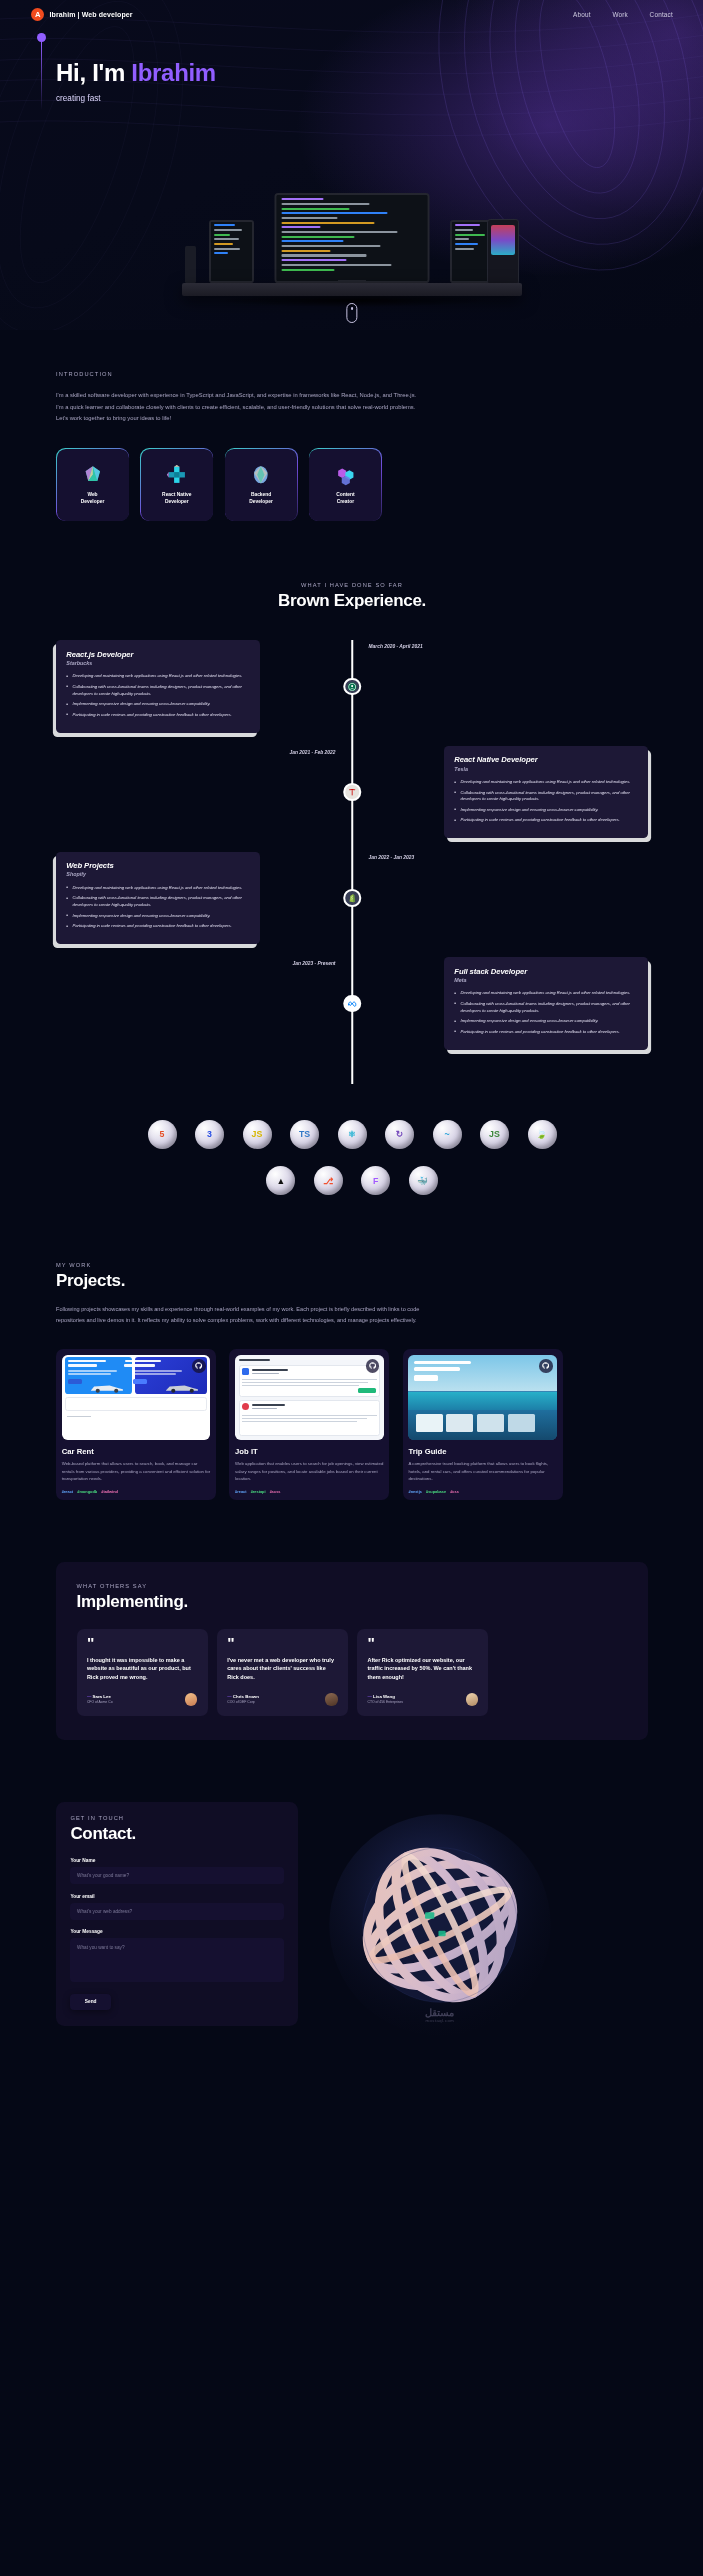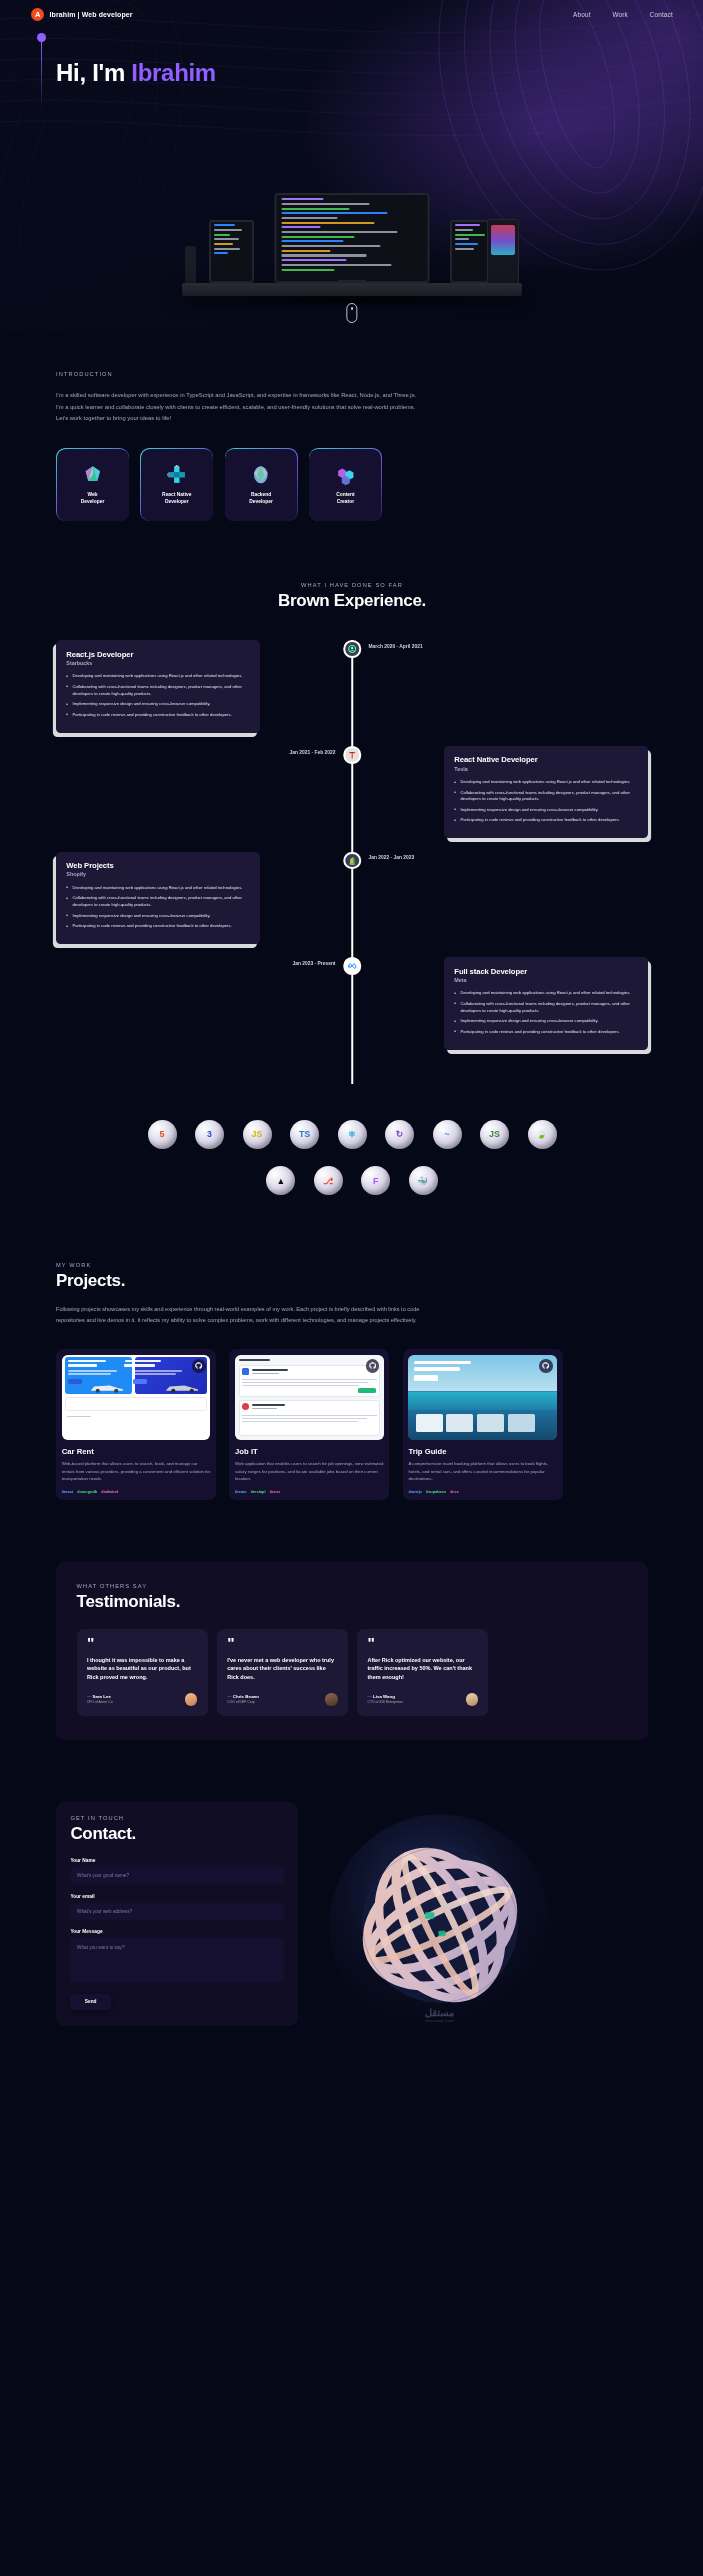--- a/index.html
+++ b/index.html
@@ -106,21 +106,21 @@
     display:flex; flex-direction:column; align-items:center; justify-content:center; gap:6.2px;
   }
   .card-icon { width: 21.6px; height: 21.6px; }
   .card-label { font-size: 4.9px; font-weight: bold; text-align:center; line-height:1.35; color:#fff;}
 
   
   .work-exp { padding-top: 61px; text-align:center; }
   .work-exp .headline { font-size: 17px; }
   .timeline { position: relative; margin-top: 29px; padding-bottom: 20.6px; }
   .tl-spine { position:absolute; left: 50%; top: 0; bottom: 0; width: 1.5px; background:#ffffff; transform: translateX(-50%); }
-  .tl-row { position: relative; display:flex; align-items:flex-start; min-height: 77px; margin-bottom: 13.4px;}
+  .tl-row { position: relative; display:flex; align-items:center; min-height: 77px; margin-bottom: 13.4px; font-style: italic;}
   .tl-row.left { justify-content: flex-start; }
   .tl-row.right { justify-content: flex-end; }
   .tl-card {
     width: 204px; background:#1d1836; border-radius: 4.6px; padding: 9.3px 10.3px 10.3px;
     text-align:left; position: relative;
   }
   .tl-card.shadow-left { box-shadow: -3.1px 4.1px 0 0 rgba(255,255,255,.85); }
   .tl-card.shadow-right { box-shadow: 3.1px 4.1px 0 0 rgba(255,255,255,.85); margin-left: 22px; }
   .tl-role { font-size: 7.7px; font-weight: 800; color:#fff; letter-spacing:-0.1px;}
   .tl-company { font-size: 5.4px; color:#aaa6c3; margin-top: 1.5px; font-weight:600;}
@@ -246,20 +246,21 @@
     <div class="hero-bullet-wrap">
       <div class="hero-dot"></div>
       <div class="hero-line"></div>
     </div>
 
     <div class="hero-inner">
       <div class="hero-title">
         <span>Hi, I'm </span><span class="accent">Ibrahim</span>
       </div>
       <div class="hero-sub">
+        <div>creating fast</div>
       </div>
     </div>
 
     <div class="hero-art">
       <div class="desk-shadow"></div>
       <div class="speaker sp-l"></div>
       <div class="speaker sp-r"></div>
       <div class="side-screen side-left">
         <div style="position:absolute;inset:0;background:#0d1117;padding:2.6px;">
           <div class="cl" style="width:60%;background:#2f81f7"></div>
@@ -607,21 +608,21 @@
           <span class="proj-tag" style="color:#f472b6">#css</span>
         </div>
       </div>
 
     </div>
   </div>
 
   <div class="testi-wrap">
     <div class="testi-head">
       <div class="eyebrow">WHAT OTHERS SAY</div>
-      <div class="headline">Testimonials.</div>
+      <div class="headline">Implementing.</div>
     </div>
     <div class="testi-grid">
 
       <div class="testi-card">
         <div class="quote-mark">"</div>
         <div class="testi-text">I thought it was impossible to make a website as beautiful as our product, but Rick proved me wrong.</div>
         <div class="testi-foot">
           <div>
             <div class="testi-name"><span class="dash">—</span> <span>Sara Lee</span></div>
             <div class="testi-meta">CFO of Acme Co</div>

